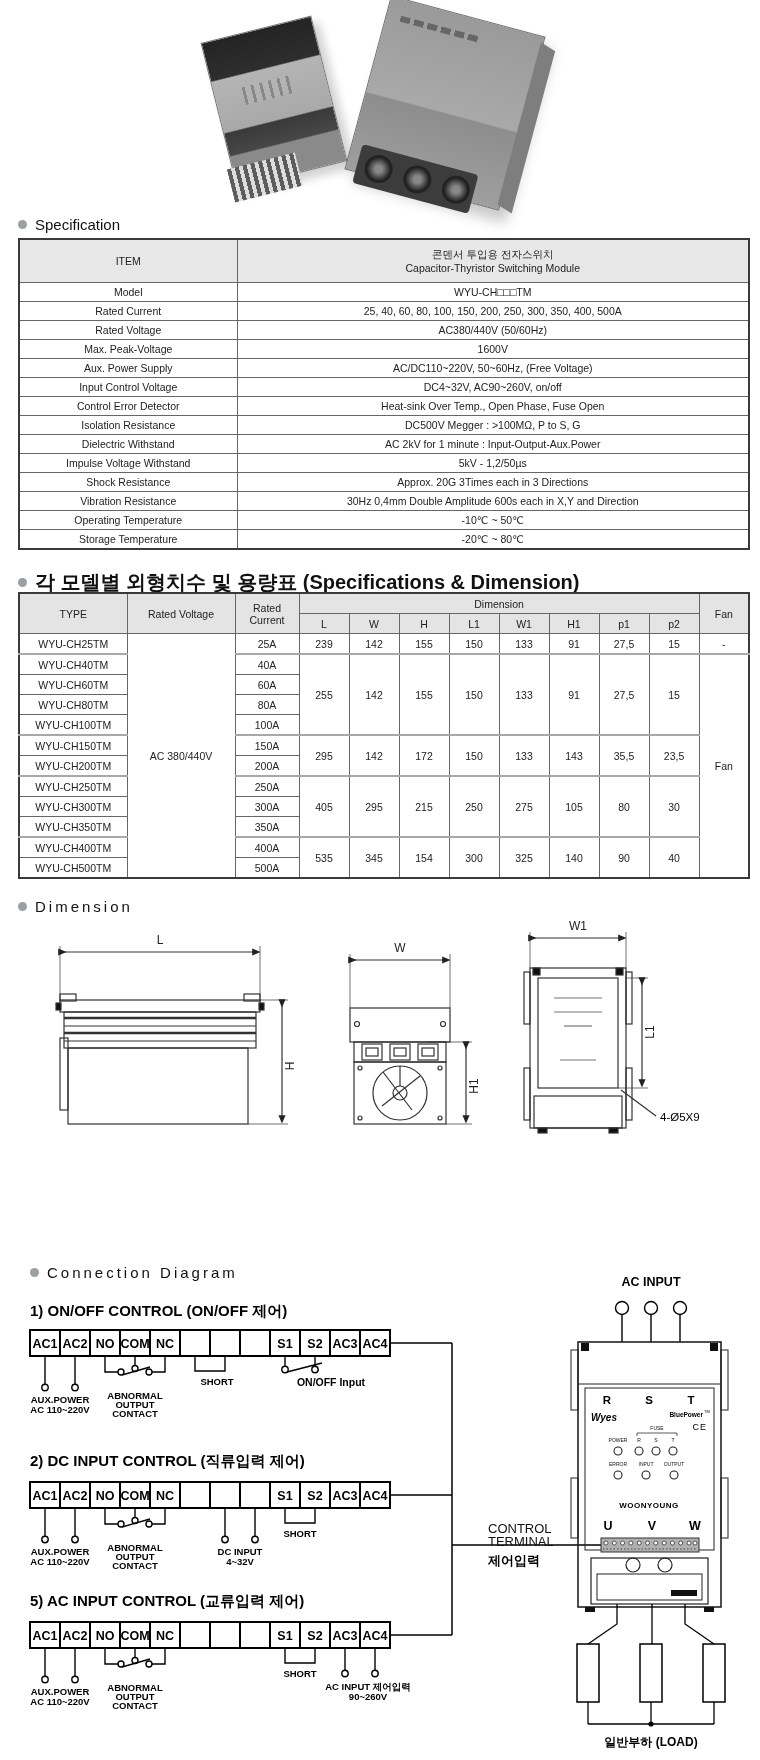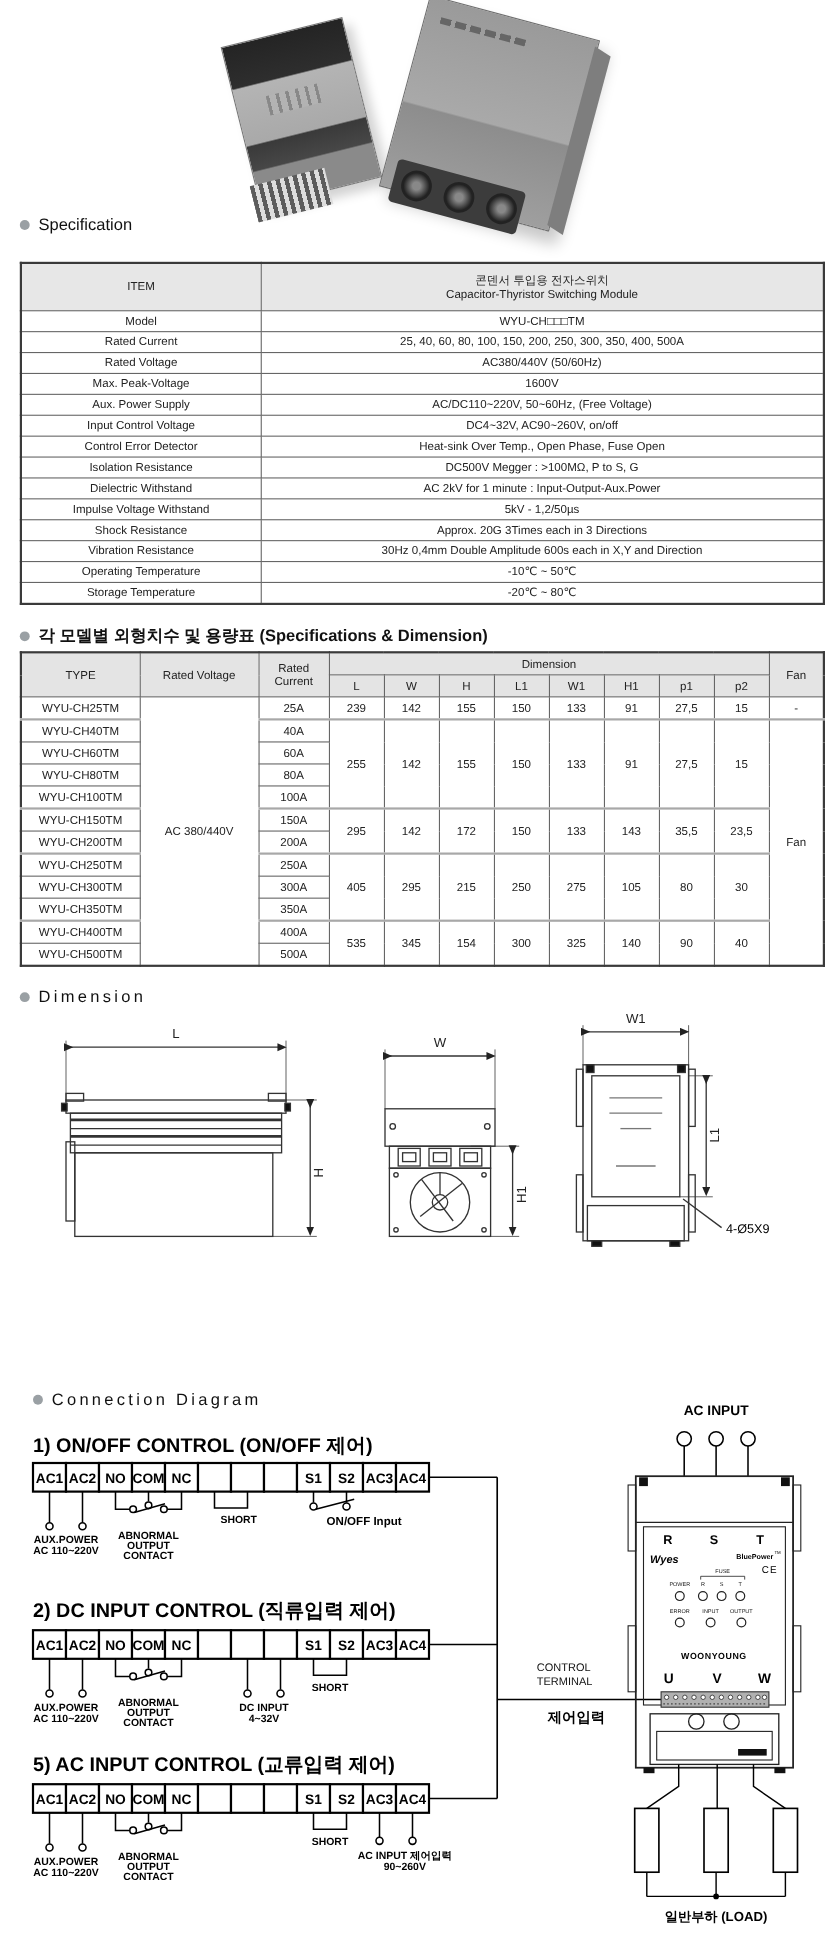--- a/index.html
+++ b/index.html
@@ -1,39 +1,39 @@
 <!DOCTYPE html>
 <html><head>
 <meta charset="utf-8">
 <style>
   html,body{margin:0;padding:0;background:#fff;}
   body{font-family:"Liberation Sans","DejaVu Sans",sans-serif;color:#111;}
   #page{position:relative;width:760px;height:1760px;background:#fff;overflow:hidden;}
   .sec-h{position:absolute;display:flex;align-items:center;gap:8px;font-size:15px;color:#111;}
   .sec-h .bullet{width:9px;height:9px;border-radius:50%;background:#9aa0a4;flex:0 0 auto;}
   .ls{letter-spacing:3px;}
-  .ko-h{font-weight:bold;font-size:15px;letter-spacing:0;}
+  .ko-h{font-weight:bold;font-size:20px;letter-spacing:0;}
   table{border-collapse:collapse;table-layout:fixed;}
   table.dt{position:absolute;left:18px;width:730px;border:2px solid #3a3a3a;}
   table.dt td{border:1px solid #666;font-size:10.5px;text-align:center;vertical-align:middle;color:#222;padding:1px 2px;height:16px;overflow:hidden;white-space:nowrap;}
   table.spec td.hd{background:#e7e7e7;height:40px;}
   table.dim td{height:17px;}
   table.dim td.hd{background:#e4e4e4;}
   td.bb{border-bottom:2.5px solid #a8a8a8 !important;}
-  .dtitle{position:absolute;font-weight:bold;font-size:18px;color:#000;}
+  .dtitle{position:absolute;font-weight:bold;font-size:15px;color:#000;}
   svg{position:absolute;overflow:visible;}
   svg text{font-family:"Liberation Sans","DejaVu Sans",sans-serif;fill:#000;}
   .tlabel{font-size:12.5px;font-weight:bold;text-anchor:middle;}
   .alabel{font-size:9.5px;font-weight:bold;text-anchor:middle;}
   .blabel{font-size:10.5px;font-weight:bold;text-anchor:middle;}
   .dimlab{font-size:12px;text-anchor:middle;fill:#222;}
   .tiny{font-size:5px;text-anchor:middle;fill:#111;}
   .photo{position:absolute;}
-  .ctl{position:absolute;font-size:10px;line-height:13px;color:#111;}
-  .ctlko{position:absolute;font-size:13px;font-weight:bold;color:#000;margin-left:10px;}
+  .ctl{position:absolute;font-size:13px;line-height:13px;color:#111;margin-top:12px;}
+  .ctlko{position:absolute;font-size:13px;font-weight:bold;color:#000;}
 </style>
 </head>
 <body>
 
 <div id="page">
 
   <div class="photo" style="left:185px;top:5px;width:420px;height:190px;">
     <div style="position:absolute;left:32px;top:22px;width:112px;height:148px;transform:rotate(-14deg);background:linear-gradient(180deg,#242424 0%,#2e2e2e 26%,#b4b4b4 27%,#a9a9a9 62%,#3a3a3a 63%,#474747 78%,#8a8a8a 79%);box-shadow:6px 8px 10px rgba(0,0,0,.18);border:1px solid #777;">
       <div style="position:absolute;left:-6px;bottom:-14px;width:70px;height:34px;background:repeating-linear-gradient(90deg,#5c5c5c 0 4px,#ddd 4px 8px);"></div>
       <div style="position:absolute;left:28px;top:52px;width:48px;height:18px;background:repeating-linear-gradient(90deg,#777 0 3px,#b4b4b4 3px 9px);opacity:.7;"></div>
@@ -42,21 +42,21 @@
       <div style="position:absolute;right:-14px;top:8px;width:16px;height:168px;background:#7e7e7e;transform:skewY(18deg);"></div>
       <div style="position:absolute;left:10px;bottom:-12px;width:120px;height:40px;background:#3c3c3c;border-radius:4px;">
         <div style="position:absolute;left:8px;top:6px;width:28px;height:28px;border-radius:50%;background:radial-gradient(circle,#888 18%,#222 60%);"></div>
         <div style="position:absolute;left:48px;top:6px;width:28px;height:28px;border-radius:50%;background:radial-gradient(circle,#888 18%,#222 60%);"></div>
         <div style="position:absolute;left:88px;top:6px;width:28px;height:28px;border-radius:50%;background:radial-gradient(circle,#888 18%,#222 60%);"></div>
       </div>
       <div style="position:absolute;left:14px;top:16px;width:80px;height:6px;background:repeating-linear-gradient(90deg,#666 0 10px,transparent 10px 14px);"></div>
     </div>
   </div>
 
-  <div class="sec-h" style="left:18px;top:196px;">
+  <div class="sec-h" style="left:18px;top:216px;">
     <span class="bullet"></span>
     <span>Specification</span>
   </div>
 
   <table class="dt spec" style="top:238px;border-radius:31px;">
     <colgroup>
         <col style="width:218px;">
         <col style="width:512px;">
       </colgroup>
     <tbody>

